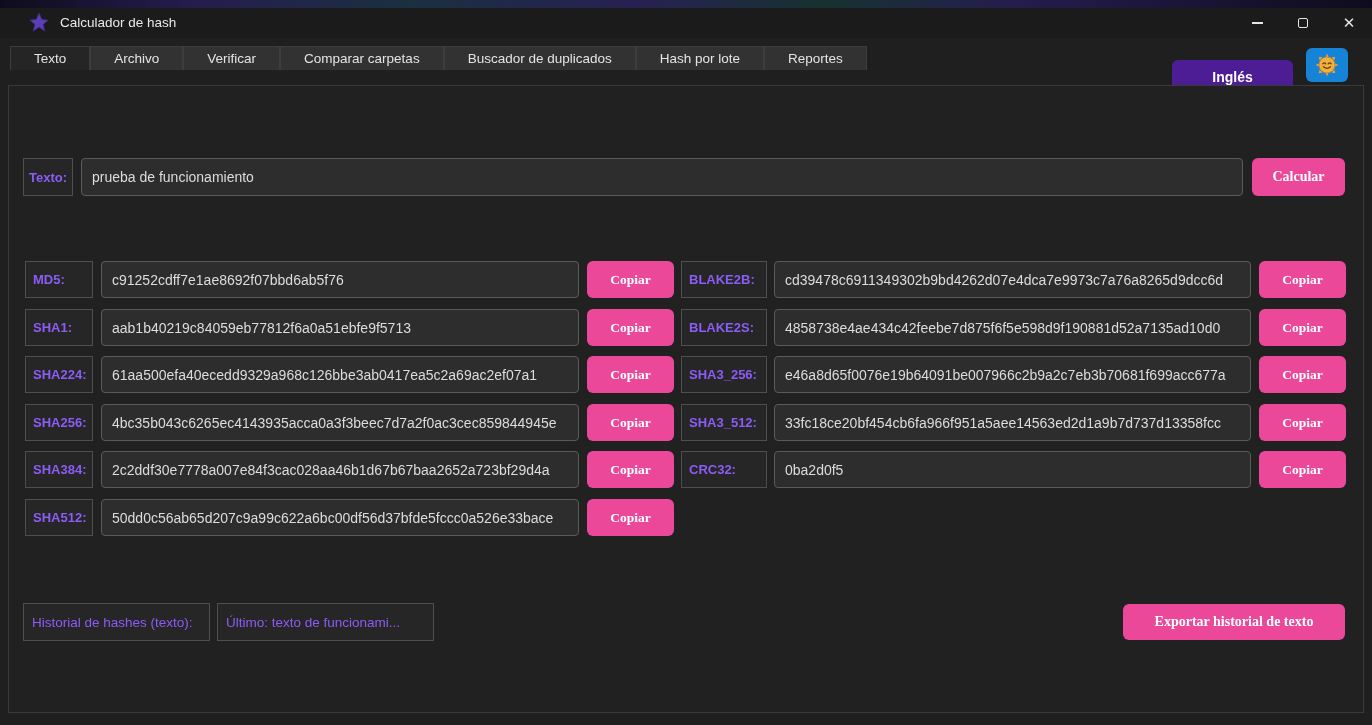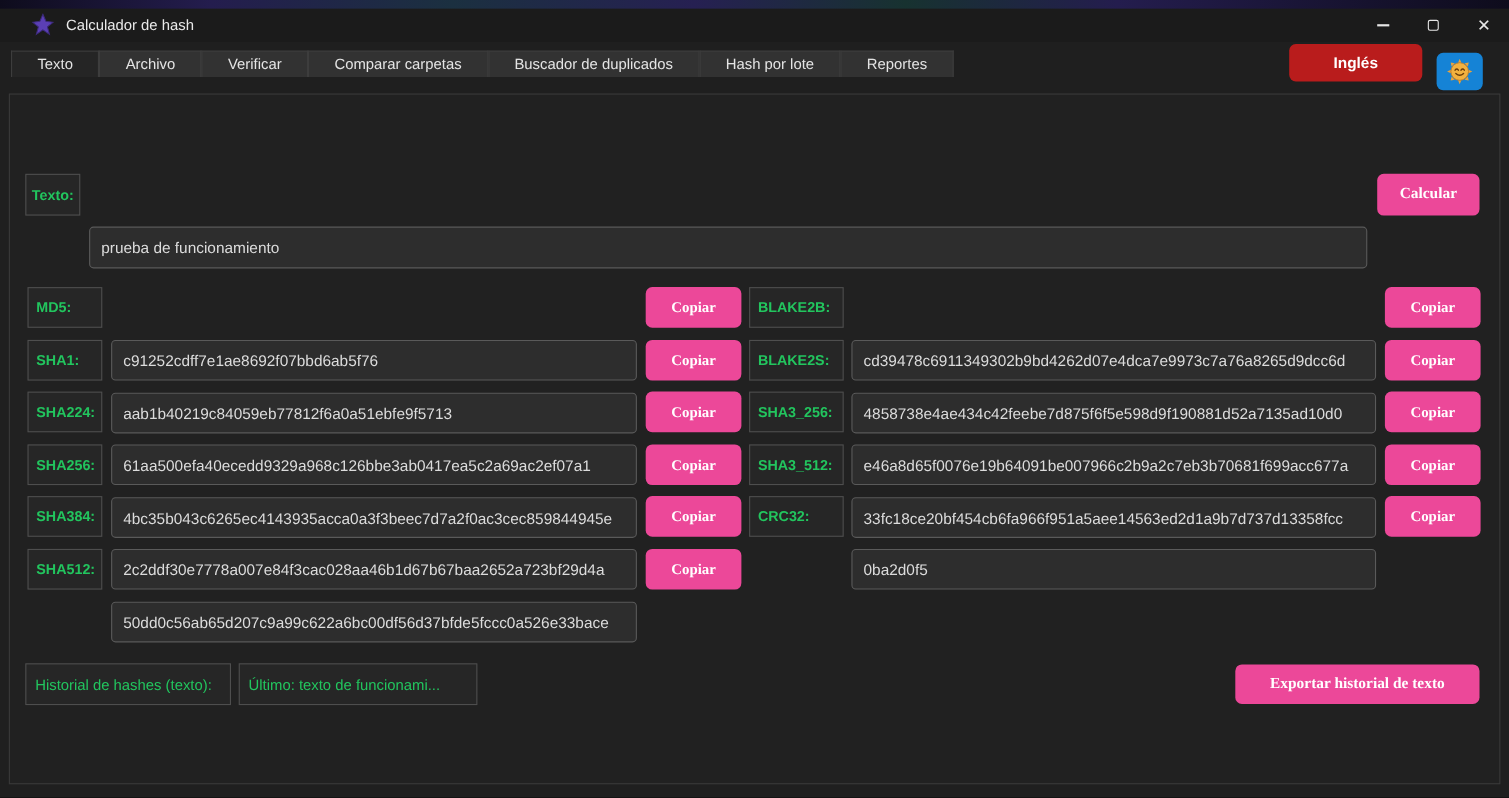--- a/index.html
+++ b/index.html
@@ -16,36 +16,36 @@
   .win-btn { width:46px; height:30px; display:flex; align-items:center; justify-content:center; color:#e6e6e6; cursor:default; }
   .min-bar { width:11px; height:2px; background:#e6e6e6; }
   .max-box { width:10px; height:10px; border:1.5px solid #e6e6e6; border-radius:2px; }
   .close-x { font-size:15px; color:#e6e6e6; }
 
   .tabbar { position:absolute; left:10px; top:46px; height:24px; display:flex; }
   .tab { background:#323232; border:1px solid #3d3d3d; border-bottom:none; color:#e4e4e4;
     font-size:13.5px; padding:0 23px; display:flex; align-items:center; white-space:nowrap; }
   .tab.active { background:#252525; }
 
-  .lang-btn { position:absolute; left:1172px; top:40px; width:121px; height:34px; background:#b91c1c;
+  .lang-btn { position:absolute; left:1172px; top:60px; width:121px; height:34px; background:#4c1d95;
     border-radius:6px; color:#fff; font-weight:bold; font-size:14px; display:flex; align-items:center; justify-content:center; }
   .emoji-btn { position:absolute; left:1306px; top:48px; width:42px; height:34px; background:#1583d6;
     border-radius:6px; display:flex; align-items:center; justify-content:center; }
 
   .panel { position:absolute; left:8px; top:85px; width:1356px; height:628px; background:#212121; border:1px solid #3a3a3a; }
 
-  .label-box { position:absolute; background:#262626; border:1px solid #4e4e4e; color:#22c55e;
+  .label-box { position:absolute; background:#262626; border:1px solid #4e4e4e; color:#8b5cf6;
     font-weight:bold; font-size:13px; display:flex; align-items:center; }
   .label-box.center { justify-content:center; }
   .label-box.pad { padding-left:7px; }
   .label-box.normal { font-weight:normal; font-size:13.5px; }
 
   .field { position:absolute; background:#2d2d2d; border:1px solid #5a5a5a; border-radius:4px;
     color:#dcdcdc; font-size:14px; padding:0 10px; outline:none; font-family:"Liberation Sans", sans-serif;
-    white-space:nowrap; overflow:hidden;margin-top:48px; }
+    white-space:nowrap; overflow:hidden; }
 
   .blue-btn { position:absolute; background:#ec4899; border:none; border-radius:6px; color:#fff;
     font-weight:bold; font-size:13.5px; display:flex; align-items:center; justify-content:center;
     font-family:Liberation Serif, serif; cursor:default; }
 
   
   .text-label { left:14px; top:72px; width:50px; height:38px; }
   .text-input { left:72px; top:72px; width:1162px; height:38px; }
   .calc-btn   { left:1243px; top:72px; width:93px; height:38px; font-size:14px; }
 

